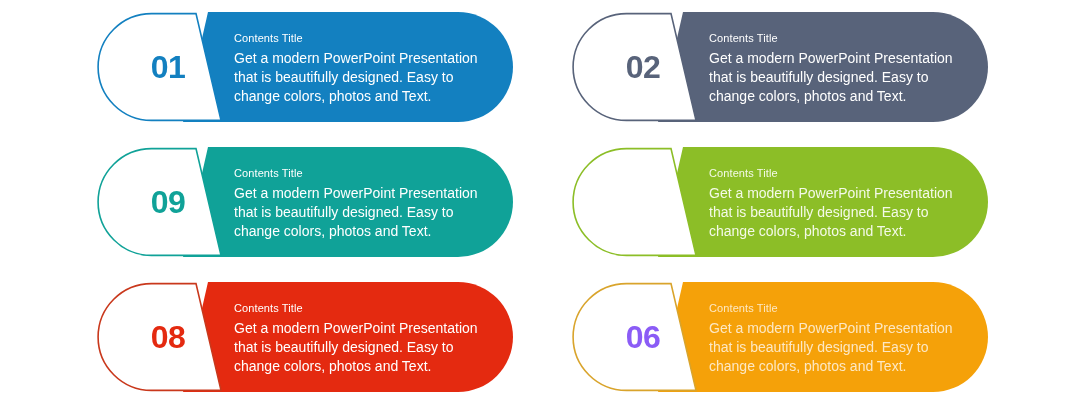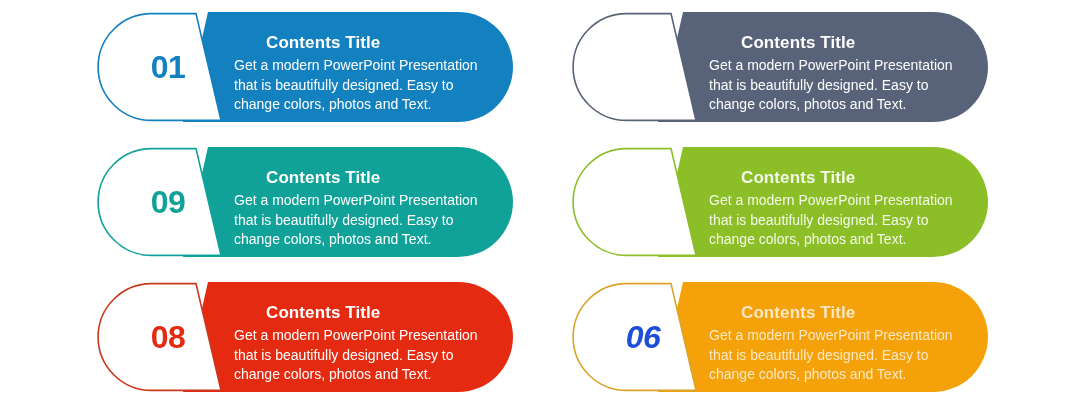--- a/index.html
+++ b/index.html
@@ -52,26 +52,25 @@
     line-height: 1;
   }
   .txt {
     position: absolute;
     left: 139px;
     top: 20px;
     width: 262px;
     color: #ffffff;
   }
   .txt-title {
-    font-size: 17px;
-    font-weight: bold;
+    font-size: 11px;
+    font-weight: normal;
     line-height: 1.25;
     margin-bottom: 3px;
     letter-spacing: 0.1px;
-    margin-left: 32px;
   }
   .txt-body {
     font-size: 14px;
     line-height: 1.38;
     white-space: pre-line;
   }
 </style>
 </head>
 <body style="background: rgb(255, 255, 255);">
 
@@ -89,20 +88,21 @@
 that is beautifully designed. Easy to
 change colors, photos and Text.</div>
     </div>
   </div>
 
   <div class="card card-col-right card-row-1">
     <svg class="card-svg" viewBox="0 0 418 110">
       <path d="M 113 0 L 363 0 A 55 55 0 0 1 363 110 L 88 110 Z" fill="#58637a"></path>
       <path d="M 88 1.6 L 101 1.6 L 126 108.4 L 56.5 108.4 A 53.4 53.4 0 0 1 56.5 1.6 Z" fill="#ffffff" stroke-width="1.6" stroke="#58637a"></path>
     </svg>
+    <div class="num" style="color: rgb(88, 99, 122);">02</div>
     <div class="txt">
       <div class="txt-title" style="color: rgb(255, 255, 255);">Contents Title</div>
       <div class="txt-body" style="color: rgb(255, 255, 255);">Get a modern PowerPoint  Presentation
 that is beautifully designed. Easy to
 change colors, photos and Text.</div>
     </div>
   </div>
 
   <div class="card card-col-left card-row-2">
     <svg class="card-svg" viewBox="0 0 418 110">
@@ -143,21 +143,21 @@
 that is beautifully designed. Easy to
 change colors, photos and Text.</div>
     </div>
   </div>
 
   <div class="card card-col-right card-row-3">
     <svg class="card-svg" viewBox="0 0 418 110">
       <path d="M 113 0 L 363 0 A 55 55 0 0 1 363 110 L 88 110 Z" fill="#f5a109"></path>
       <path d="M 88 1.6 L 101 1.6 L 126 108.4 L 56.5 108.4 A 53.4 53.4 0 0 1 56.5 1.6 Z" fill="#ffffff" stroke-width="1.6" stroke="#d9a42c"></path>
     </svg>
-    <div class="num" style="color: #1d4ed8; font-style: italic;">06</div>
+    <div class="num" style="color: #8b5cf6;">06</div>
     <div class="txt">
       <div class="txt-title" style="color: rgb(253, 232, 196);">Contents Title</div>
       <div class="txt-body" style="color: rgb(253, 232, 196);">Get a modern PowerPoint  Presentation
 that is beautifully designed. Easy to
 change colors, photos and Text.</div>
     </div>
   </div>
 
 </div>
 

